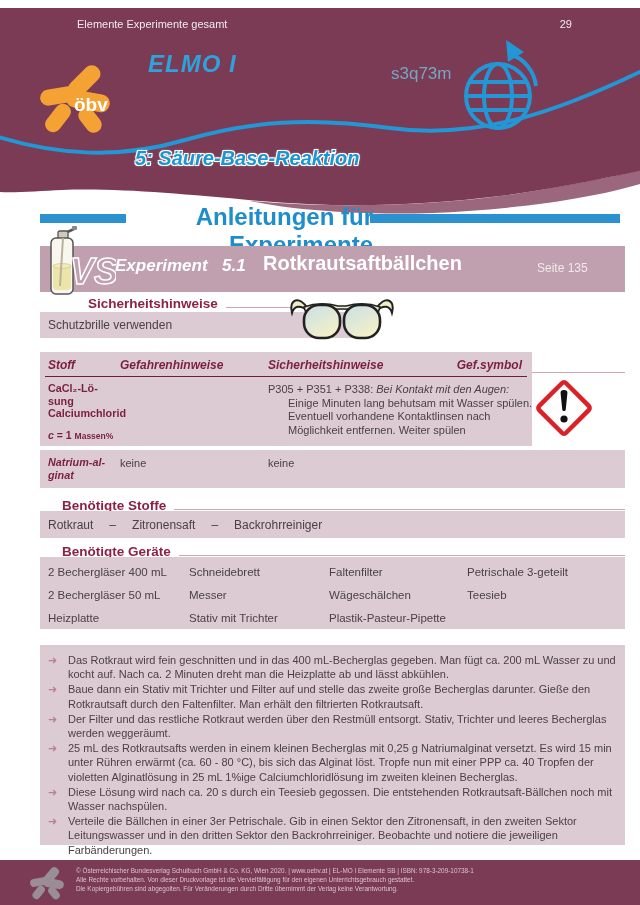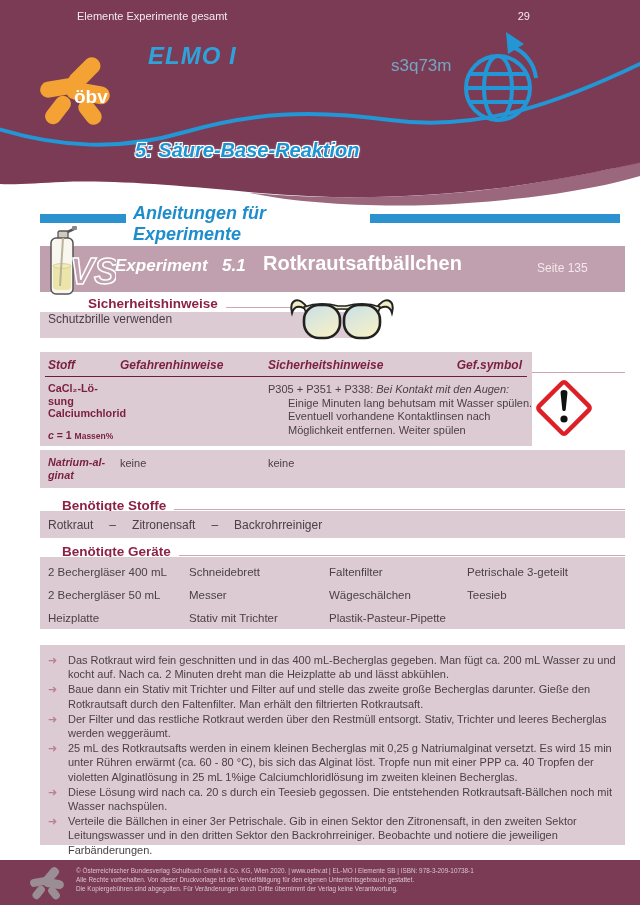--- a/index.html
+++ b/index.html
@@ -10,22 +10,22 @@
   
   .hdr-doc-title{left:77px;top:10px;font-size:11px;color:#f4e9ee;}
   .hdr-page-num{right:22px;top:10px;font-size:11px;color:#f4e9ee;}
   .hdr-book{left:148px;top:42px;font-size:24px;font-weight:bold;font-style:italic;color:#2ea2da;letter-spacing:1px;}
   .hdr-code{left:391px;top:56px;font-size:17px;color:#74a6c4;}
   .hdr-chapter{left:135px;top:139px;font-size:20px;font-weight:bold;font-style:italic;color:#1e95d2;
     text-shadow:1px 1px 0 #fff,-1px -1px 0 #fff,1px -1px 0 #fff,-1px 1px 0 #fff,0 0 3px #fff;}
 
   
   .banner-bar{background:#2b92cf;height:9px;top:214px;}
-  .banner-text{left:133px;top:203px;width:240px;text-align:left;font-size:18px;font-weight:bold;
-    font-style:italic;color:#1e8dcc;}
+  .banner-text{left:133px;top:203px;width:240px;text-align:right;font-size:24px;font-weight:bold;
+    color:#1e8dcc;}
 
   
   .exp-bar{left:40px;top:246px;width:585px;height:46px;background:#c0a0ae;}
   .exp-label{left:115px;top:256px;font-size:17px;font-style:italic;font-weight:bold;color:#ffffff;}
   .exp-num{left:222px;top:256px;font-size:17px;font-style:italic;font-weight:bold;color:#ffffff;}
   .exp-title{left:263px;top:252px;font-size:20px;font-weight:bold;color:#ffffff;text-align:center;}
   .exp-page{left:537px;top:261px;font-size:12px;color:#f3e8ec;}
 
   
   .heading{font-size:13.5px;font-weight:bold;color:#8c2144;display:flex;align-items:flex-end;}
@@ -60,21 +60,21 @@
 
   
   .footer{left:0;top:860px;width:640px;height:45px;background:#7b3b54;}
   .footer-text{position:absolute;left:76px;top:7px;width:480px;font-size:6.4px;line-height:8.8px;color:#d9c6ce;}
 </style>
 </head>
 <body>
 
 <div class="page">
 
-  <div class="abs" style="left:0;top:0;width:552px;height:210px;">
+  <div class="abs" style="left:0;top:8px;width:552px;height:210px;padding-left:42px;">
     <svg width="640" height="210" viewBox="0 0 640 210" style="position:absolute;left:0;top:0;">
       <path d="M0,0 H640 V163 C600,171 560,180 500,188 C420,198 340,200 260,193 C180,186 120,180 62,182 C40,183 14,185 0,184 Z" fill="#7b3b54"></path>
       <path d="M250,193 C340,201 440,197 515,186 C565,178 612,169 640,162 V176 C600,188 540,198 468,203 C388,209 300,204 250,193 Z" fill="#8a4c66" opacity="0.85"></path>
       <path d="M-5,128 C60,148 120,151 185,132 C250,113 310,109 390,120 C478,132 558,104 648,60" fill="none" stroke="#2396d5" stroke-width="4" stroke-linecap="round"></path>
     </svg>
 
     <div class="abs hdr-doc-title">Elemente Experimente gesamt</div>
     <div class="abs hdr-page-num">29</div>
     <div class="abs hdr-book">ELMO I</div>
     <div class="abs hdr-code">s3q73m</div>
@@ -128,21 +128,21 @@
   <div class="abs exp-label">Experiment</div>
   <div class="abs exp-num">5.1</div>
   <div class="abs exp-title">Rotkrautsaftbällchen</div>
   <div class="abs exp-page">Seite 135</div>
 
   <div class="abs heading" style="left:88px;top:296px;width:282px;">
     <span>Sicherheitshinweise</span>
       <span class="rule"></span>
   </div>
   <div class="abs strip" style="left:40px;top:312px;width:330px;height:26px;">
-    <div class="body-text" style="padding:0 0 0 8px;font-size:12px;">Schutzbrille verwenden</div>
+    <div class="body-text" style="padding:6px 0 0 8px;font-size:12px;">Schutzbrille verwenden</div>
   </div>
 
   <svg class="abs" style="left:286px;top:293px;" width="112" height="50" viewBox="0 0 112 50">
     <defs>
       <linearGradient id="lensGrad" x1="0" y1="0" x2="0.6" y2="1">
         <stop offset="0" stop-color="#c8dfe8"></stop>
         <stop offset="1" stop-color="#f4f0c8"></stop>
       </linearGradient>
     </defs>
     <path d="M22,16 C14,2 2,6 6,20 C8,13 14,11 22,18 Z" fill="#f0ecc4" stroke="#222" stroke-width="2"></path>

